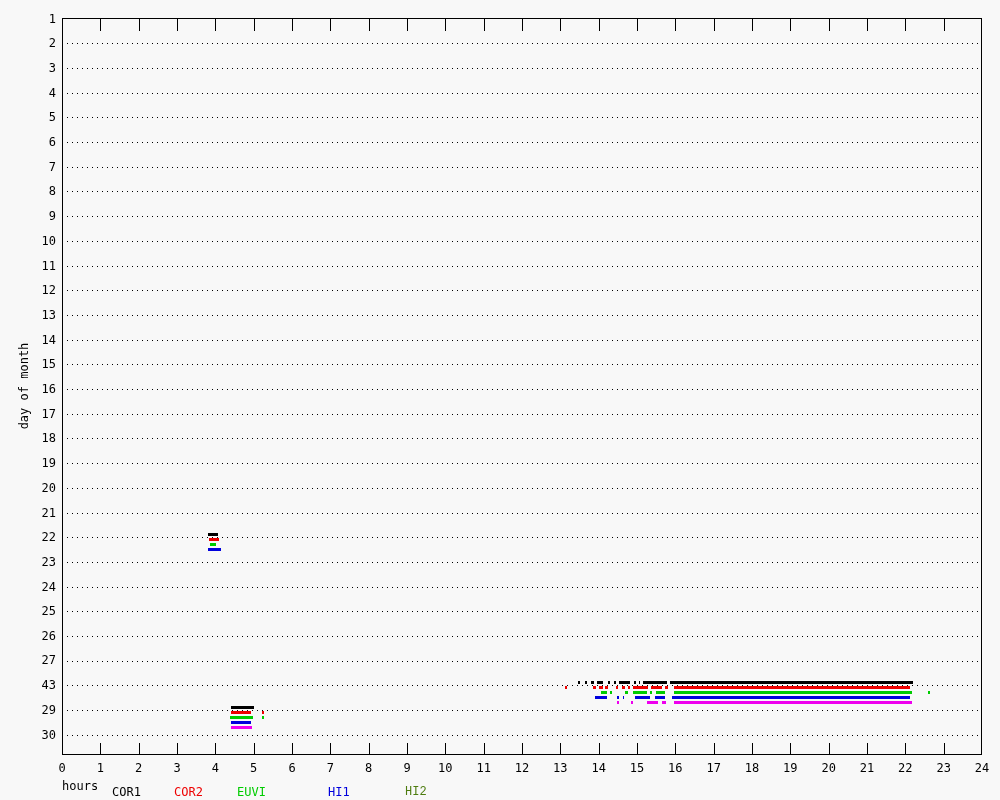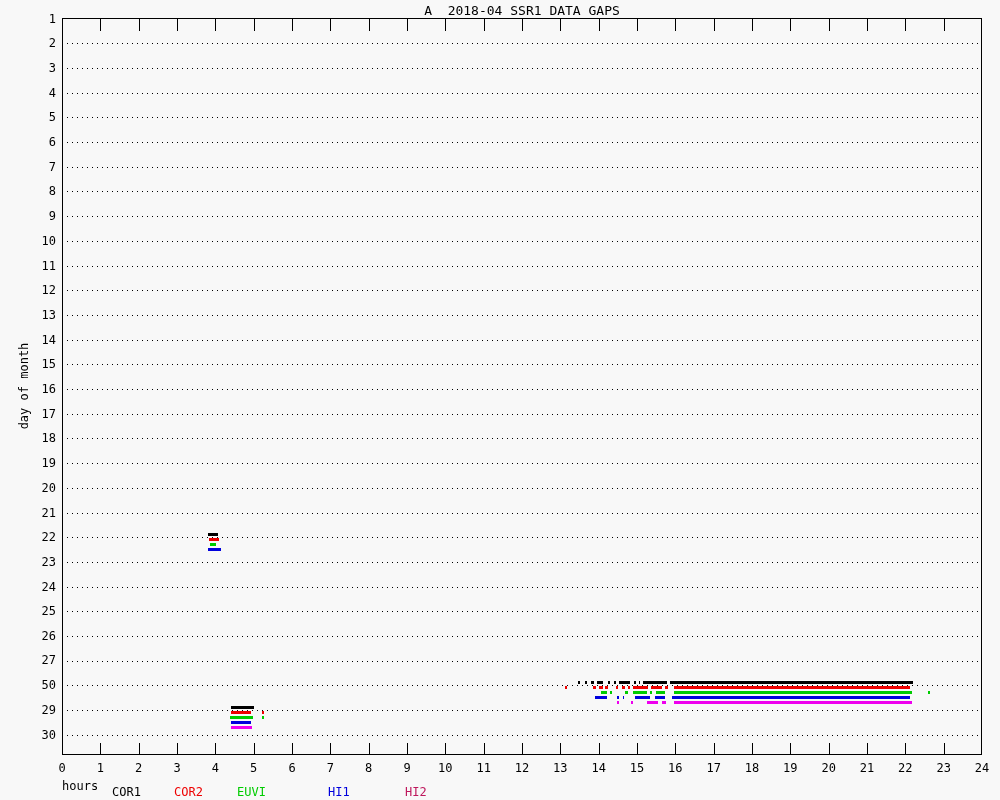--- a/index.html
+++ b/index.html
@@ -18,33 +18,32 @@
   .axis-title-x{position:absolute;left:62px;top:779px;width:920px;font-size:12px;}
   .axis-title-y{position:absolute;left:24px;top:386px;width:0;height:0;font-size:12px;}
   .axis-title-y span{display:inline-block;white-space:nowrap;
         transform:translate(-50%,-50%) rotate(-90deg);}
   .legend-item{position:absolute;top:785px;font-size:12px;}
 </style>
 </head>
 <body>
 
 <div id="canvas">
-  <div class="title">A  2018-04 SSR1 DATA GAPS</div>
   <div class="axis-title-y">
     <span>day of month</span>
   </div>
   <div class="plot"></div>
   <div id="overlay"></div>
   <div class="axis-title-x">hours</div>
   <div id="legend">
       <div class="legend-item" style="left: 112px; color: rgb(0, 0, 0);">COR1</div>
       <div class="legend-item" style="left: 174px; color: rgb(238, 0, 0);">COR2</div>
       <div class="legend-item" style="left: 237px; color: rgb(0, 204, 0);">EUVI</div>
       <div class="legend-item" style="left: 328px; color: rgb(0, 0, 221);">HI1</div>
-      <div class="legend-item" style="left: 405px; color: #be185d;">HI2</div>
+      <div class="legend-item" style="left: 405px; color: #4d7c0f; font-family: Liberation Mono, monospace;">HI2</div>
     </div>
 <div class="grid" style="left: 62px; width: 920px; top: 43.2px;"></div>
     <div class="grid" style="left: 62px; width: 920px; top: 67.9px;"></div>
     <div class="grid" style="left: 62px; width: 920px; top: 92.6px;"></div>
     <div class="grid" style="left: 62px; width: 920px; top: 117.3px;"></div>
     <div class="grid" style="left: 62px; width: 920px; top: 142px;"></div>
     <div class="grid" style="left: 62px; width: 920px; top: 166.7px;"></div>
     <div class="grid" style="left: 62px; width: 920px; top: 191.4px;"></div>
     <div class="grid" style="left: 62px; width: 920px; top: 216.1px;"></div>
     <div class="grid" style="left: 62px; width: 920px; top: 240.8px;"></div>
@@ -159,21 +158,21 @@
     <div class="ylab" style="top: 431.4px;">18</div>
     <div class="ylab" style="top: 456.1px;">19</div>
     <div class="ylab" style="top: 480.8px;">20</div>
     <div class="ylab" style="top: 505.5px;">21</div>
     <div class="ylab" style="top: 530.2px;">22</div>
     <div class="ylab" style="top: 554.9px;">23</div>
     <div class="ylab" style="top: 579.6px;">24</div>
     <div class="ylab" style="top: 604.3px;">25</div>
     <div class="ylab" style="top: 629px;">26</div>
     <div class="ylab" style="top: 653px;">27</div>
-    <div class="ylab" style="top: 678.4px;">50</div>
+    <div class="ylab" style="top: 678.4px;">43</div>
     <div class="ylab" style="top: 703.1px;">29</div>
     <div class="ylab" style="top: 727.8px;">30</div>
     <div class="bar" style="left: 208.05px; width: 9.96667px; top: 533.2px; background: rgb(0, 0, 0);"></div>
     <div class="bar" style="left: 577.967px; width: 2.3px; top: 681.4px; background: rgb(0, 0, 0);"></div>
     <div class="bar" style="left: 584.867px; width: 2.3px; top: 681.4px; background: rgb(0, 0, 0);"></div>
     <div class="bar" style="left: 591px; width: 3.06667px; top: 681.4px; background: rgb(0, 0, 0);"></div>
     <div class="bar" style="left: 597.133px; width: 5.75px; top: 681.4px; background: rgb(0, 0, 0);"></div>
     <div class="bar" style="left: 607.867px; width: 2.3px; top: 681.4px; background: rgb(0, 0, 0);"></div>
     <div class="bar" style="left: 614px; width: 1.91667px; top: 681.4px; background: rgb(0, 0, 0);"></div>
     <div class="bar" style="left: 618.983px; width: 11.1167px; top: 681.4px; background: rgb(0, 0, 0);"></div>

